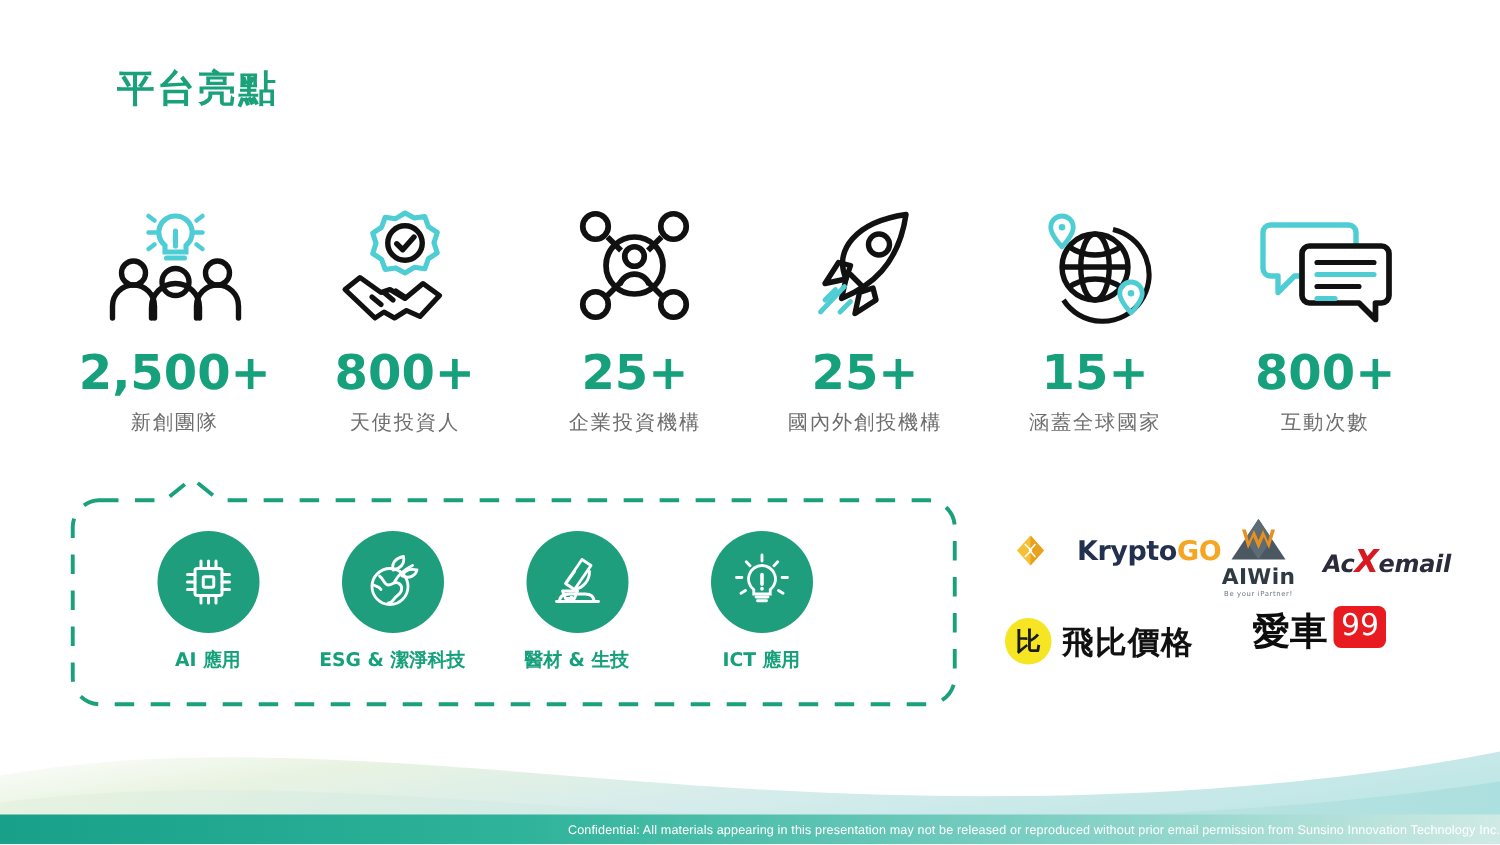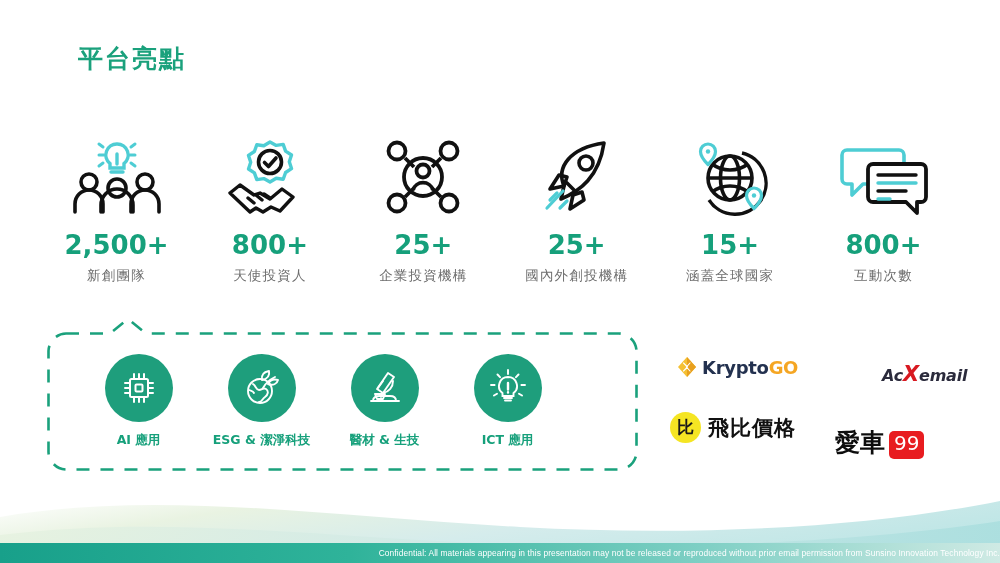--- a/index.html
+++ b/index.html
@@ -29,21 +29,21 @@
   }
 
   
   .stats{
     position:absolute;left:40px;top:138px;width:920px;height:170px;
     display:flex;align-items:flex-start;justify-content:space-between;
   }
   .stat{width:153px;display:flex;flex-direction:column;align-items:center;}
   .stat-icon{height:78px;display:flex;align-items:center;justify-content:center;}
   .stat-value{
-    margin-top:16px;font-size:26px;font-weight:bold;color:#16A07B;line-height:1;
+    margin-top:16px;font-size:32px;font-weight:bold;color:#16A07B;line-height:1;
     font-family:"DejaVu Sans","Liberation Sans",sans-serif;
   }
   .stat-label{
     margin-top:9px;font-size:13.5px;color:#6d6d6d;letter-spacing:1.2px;white-space:nowrap;
     font-family:"DejaVu Sans","Liberation Sans",sans-serif;
   }
 
   
   .panel{
     position:absolute;left:48px;top:333px;width:589px;height:137px;
@@ -64,21 +64,21 @@
     display:flex;align-items:center;justify-content:center;
   }
   .circle-label{
     margin-top:10px;font-size:12.5px;font-weight:bold;color:#16A07B;white-space:nowrap;
     font-family:"DejaVu Sans","Liberation Sans",sans-serif;
   }
 
   
   .logos{position:absolute;left:660px;top:340px;width:310px;height:140px;}
 
-  .lg-kryptogo{position:absolute;left:16px;top:16px;display:flex;align-items:center;gap:4px;}
+  .lg-kryptogo{position:absolute;left:16px;top:16px;display:flex;align-items:center;gap:20px;}
   .kg-text{font-size:18px;font-weight:bold;letter-spacing:-.3px;
            font-family:"DejaVu Sans","Liberation Sans",sans-serif;}
   .kg-a{color:#23314f;}
   .kg-b{color:#F5A623;}
 
   .lg-aiwin{position:absolute;left:140px;top:4px;width:78px;text-align:center;}
   .aiwin-name{font-size:14.5px;font-weight:bold;color:#2f3a43;letter-spacing:.2px;margin-top:-2px;
               font-family:"DejaVu Sans","Liberation Sans",sans-serif;}
   .aiwin-tag{font-size:4.6px;color:#6a7581;letter-spacing:.4px;margin-top:1px;
              font-family:"DejaVu Sans","Liberation Sans",sans-serif;}
@@ -88,21 +88,21 @@
               font-family:"DejaVu Sans","Liberation Sans",sans-serif;}
   .acx-x{color:#d81921;font-size:21px;}
 
   .lg-feibi{position:absolute;left:10px;top:72px;display:flex;align-items:center;gap:7px;}
   .feibi-circle{width:31px;height:31px;border-radius:50%;background:#F5E523;
     display:flex;align-items:center;justify-content:center;font-size:17px;font-weight:bold;color:#1a1a1a;
     font-family:"DejaVu Sans","Liberation Sans",sans-serif;}
   .feibi-text{font-size:21px;font-weight:bold;color:#111;letter-spacing:1px;
     font-family:"DejaVu Sans","Liberation Sans",sans-serif;}
 
-  .lg-aiche{position:absolute;left:175px;top:86px;display:flex;align-items:flex-end;gap:4px;}
+  .lg-aiche{position:absolute;left:175px;top:64px;display:flex;align-items:flex-start;gap:4px;}
   .aiche-text{font-size:25px;font-weight:bold;color:#0d0d0d;letter-spacing:0px;
     font-family:"DejaVu Sans","Liberation Sans",sans-serif;}
   .aiche-99{background:#E81C20;color:#fff;border-radius:5px;font-size:20px;font-weight:normal;
     padding:0px 5px 3px 5px;line-height:1.25;
     font-family:"DejaVu Sans","Liberation Sans",sans-serif;}
 </style>
 </head>
 <body>
 
 <div class="slide">
@@ -313,20 +313,29 @@
       <svg width="22" height="22" viewBox="0 0 22 22">
         <path d="M11 1l9 10-9 10-9-10z" fill="#F5C033"></path>
         <path d="M11 1l9 10-9 10z" fill="#E8A01E"></path>
         <g stroke="#fff" stroke-width="1.1" fill="none" stroke-linecap="round">
           <path d="M7.5 7l4 4-4 4M14 7l-3.5 4 3.5 4"></path>
         </g>
       </svg>
       <div class="kg-text"><span class="kg-a">Krypto</span><span class="kg-b">GO</span></div>
     </div>
 
+    <div class="lg-aiwin">
+      <svg width="44" height="30" viewBox="0 0 44 30">
+        <path d="M22 2L40 29H4z" fill="#4b5862"></path>
+        <path d="M22 2L31 15.5 22 29 13 15.5z" fill="#5d6b75"></path>
+        <path d="M11 9l4 13 3.5-8 3.5 8 3.5-8 3.5 8 4-13-2.6 0-2 8-3.4-7.6-3 7-3-7-3.4 7.6-2-8z" fill="#E8901E"></path>
+      </svg>
+      <div class="aiwin-name">AIWin</div>
+      <div class="aiwin-tag">Be your iPartner!</div>
+    </div>
 
     <div class="lg-acxport"><span>Ac</span><span class="acx-x">X</span><span>email</span></div>
 
     <div class="lg-feibi">
       <div class="feibi-circle">比</div>
       <div class="feibi-text">飛比價格</div>
     </div>
 
     <div class="lg-aiche">
       <div class="aiche-text">愛車</div>

